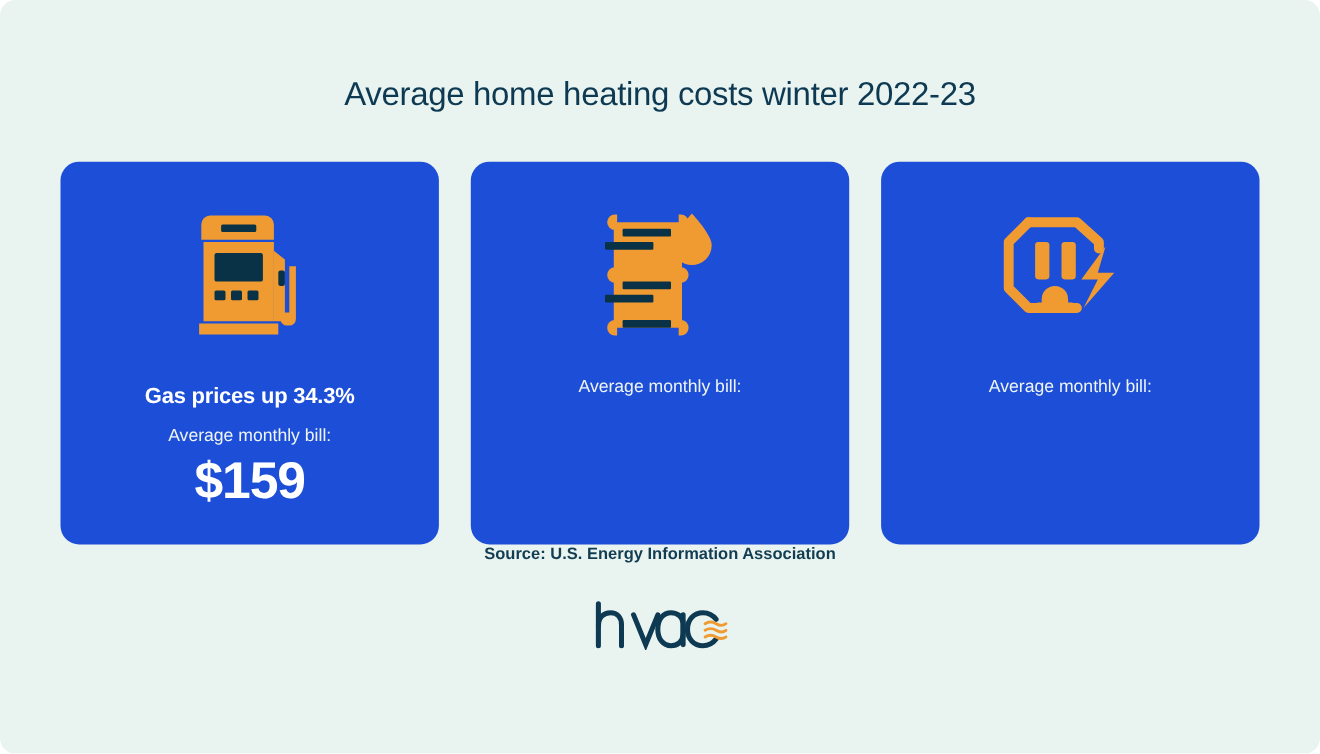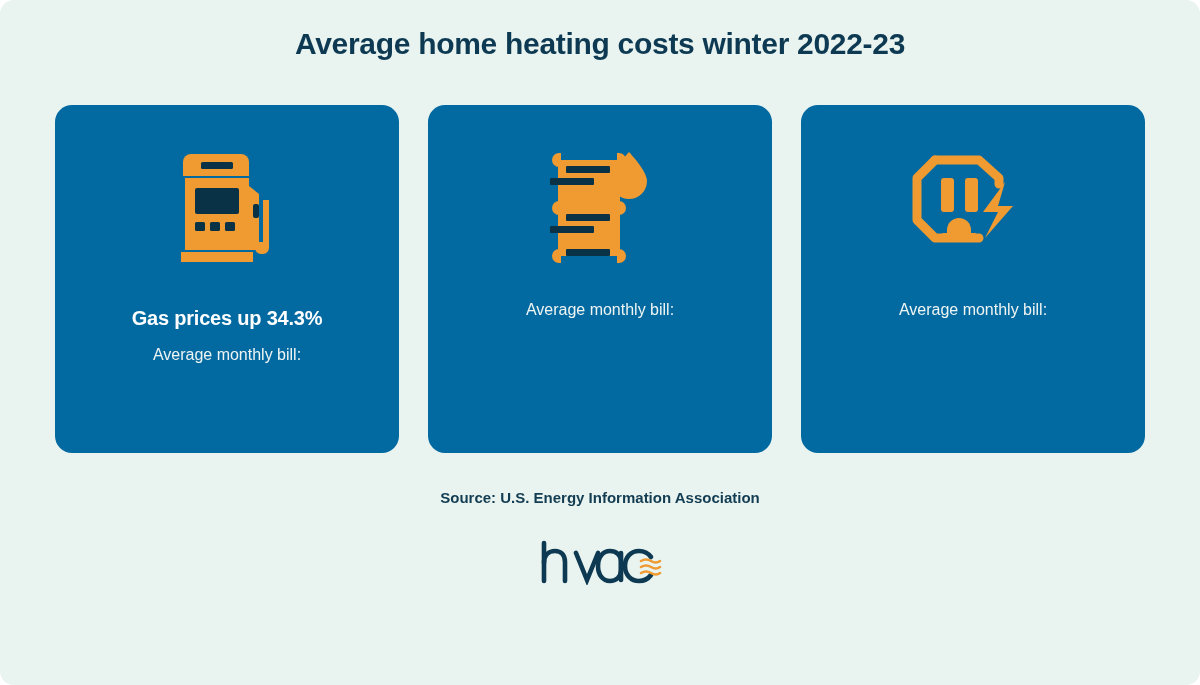--- a/index.html
+++ b/index.html
@@ -18,38 +18,38 @@
     position: relative;
     width: 1200px;
     height: 685px;
     background: #e9f3ef;
     border-radius: 14px;
     box-sizing: border-box;
     overflow: hidden;
   }
   .page-title {
     margin: 0;
-    padding-top: 26px;
+    padding-top: 68px;
     text-align: center;
     color: #0d3a52;
     font-size: 30px;
-    font-weight: bold;
+    font-weight: normal;
     letter-spacing: -0.3px;
     line-height: 1.2;
   }
   .cards {
     display: flex;
     justify-content: center;
     gap: 29px;
     margin-top: 43px;
   }
   .card {
     width: 344px;
     height: 348px;
-    background: #0369a1;
+    background: #1d4ed8;
     border-radius: 17px;
     box-sizing: border-box;
     display: flex;
     flex-direction: column;
     align-items: center;
   }
   .card-icon {
     height: 150px;
     margin-top: 30px;
     display: flex;
@@ -75,21 +75,20 @@
     color: #ffffff;
     font-size: 47px;
     font-weight: bold;
     letter-spacing: -1px;
     margin-top: 6px;
     text-align: center;
     line-height: 1.05;
   }
   .source {
     text-align: center;
-    margin-top: 36px;
     color: #123c52;
     font-size: 15px;
     font-weight: bold;
   }
   .logo {
     margin-top: 33px;
     display: flex;
     justify-content: center;
     align-items: center;
   }
@@ -130,20 +129,21 @@
               <rect x="33" y="74" width="10" height="9" rx="1.5"></rect>
               <rect x="48" y="74" width="10" height="9" rx="1.5"></rect>
 
               <rect x="76" y="56" width="6" height="14" rx="2"></rect>
             </g>
           </svg>
         </span>
       </div>
       <div class="card-heading">Gas prices up 34.3%</div>
       <div class="card-sub">Average monthly bill:</div>
+      <div class="card-amount">$159</div>
     </div>
 
     <div class="card">
       <div class="card-icon">
         <span>
           <svg width="112" height="120" viewBox="0 0 112 120" aria-hidden="true">
             <g fill="#ef9b31">
 
               <path d="M14 12 h62 v96 h-62 z"></path>
 

